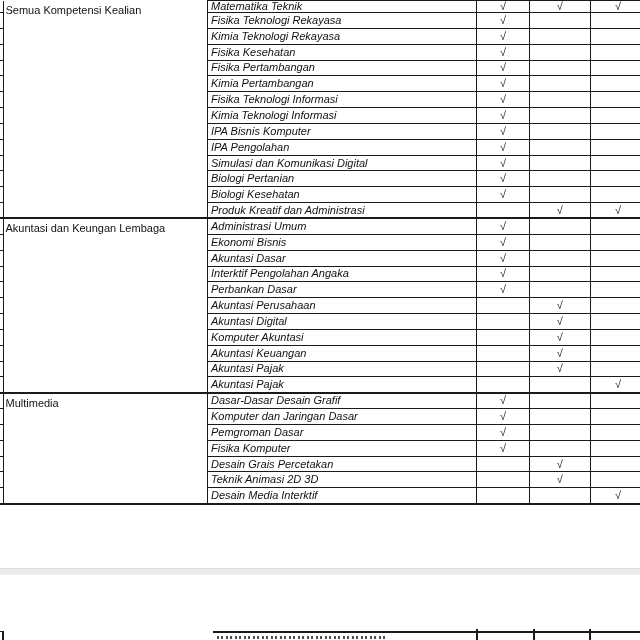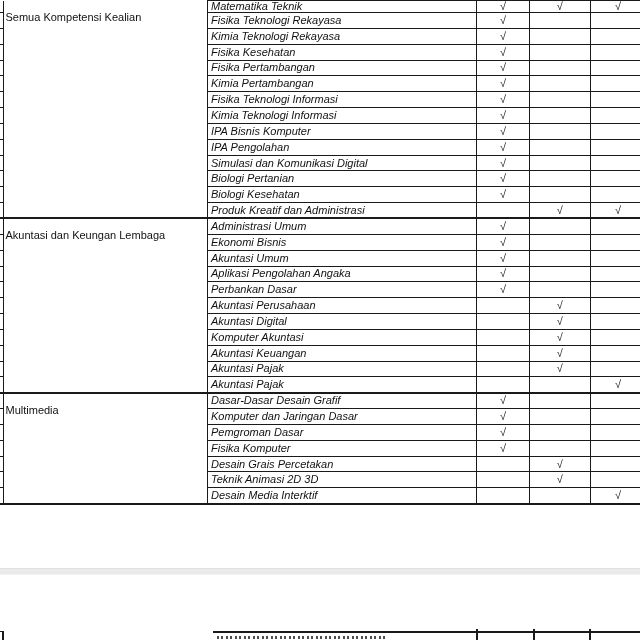--- a/index.html
+++ b/index.html
@@ -12,21 +12,21 @@
 
   
   table.main { border-collapse:collapse; table-layout:fixed; width:646px; position:absolute; left:0; top:0; background:#fff; }
   table.main tr { height:15.85px; }
   table.main tr.first { height:11.5px; }
   td {
     font-size:11px; color:#111; vertical-align:middle;
     overflow:hidden; white-space:nowrap; padding:0; line-height:1;
   }
   td.stub { border-right:1.5px solid #1a1a1a; border-bottom:1px solid #1a1a1a; }
-  td.cat  { vertical-align:top; padding-left:2px; padding-top:11px; border-right:1.5px solid #1a1a1a;border-radius:17px; }
+  td.cat  { vertical-align:top; padding-left:2px; padding-top:4px; border-right:1.5px solid #1a1a1a;border-radius:17px; }
   td.subject {
     border:1px solid #1a1a1a; border-left:1.5px solid #1a1a1a; border-right:1.5px solid #1a1a1a;
     padding-left:3px;
     font-style:italic;
   }
   td.check { border:1px solid #1a1a1a; border-left:1.5px solid #1a1a1a; text-align:center; }
   td.send { border-bottom:2px solid #1a1a1a; }
 
   
   .page-break {
@@ -172,28 +172,28 @@
         </tr>
         <tr>
           <td class="stub"></td>
           <td class="subject">Ekonomi Bisnis</td>
           <td class="check">√</td>
           <td class="check"></td>
           <td class="check"></td>
         </tr>
         <tr>
           <td class="stub"></td>
-          <td class="subject">Akuntasi Umum</td>
-          <td class="check">√</td>
-          <td class="check"></td>
-          <td class="check"></td>
-        </tr>
-        <tr>
-          <td class="stub"></td>
-          <td class="subject">Aplikasi Pengolahan Angaka</td>
+          <td class="subject">Akuntasi Dasar</td>
+          <td class="check">√</td>
+          <td class="check"></td>
+          <td class="check"></td>
+        </tr>
+        <tr>
+          <td class="stub"></td>
+          <td class="subject">Interktif Pengolahan Angaka</td>
           <td class="check">√</td>
           <td class="check"></td>
           <td class="check"></td>
         </tr>
         <tr>
           <td class="stub"></td>
           <td class="subject">Perbankan Dasar</td>
           <td class="check">√</td>
           <td class="check"></td>
           <td class="check"></td>

